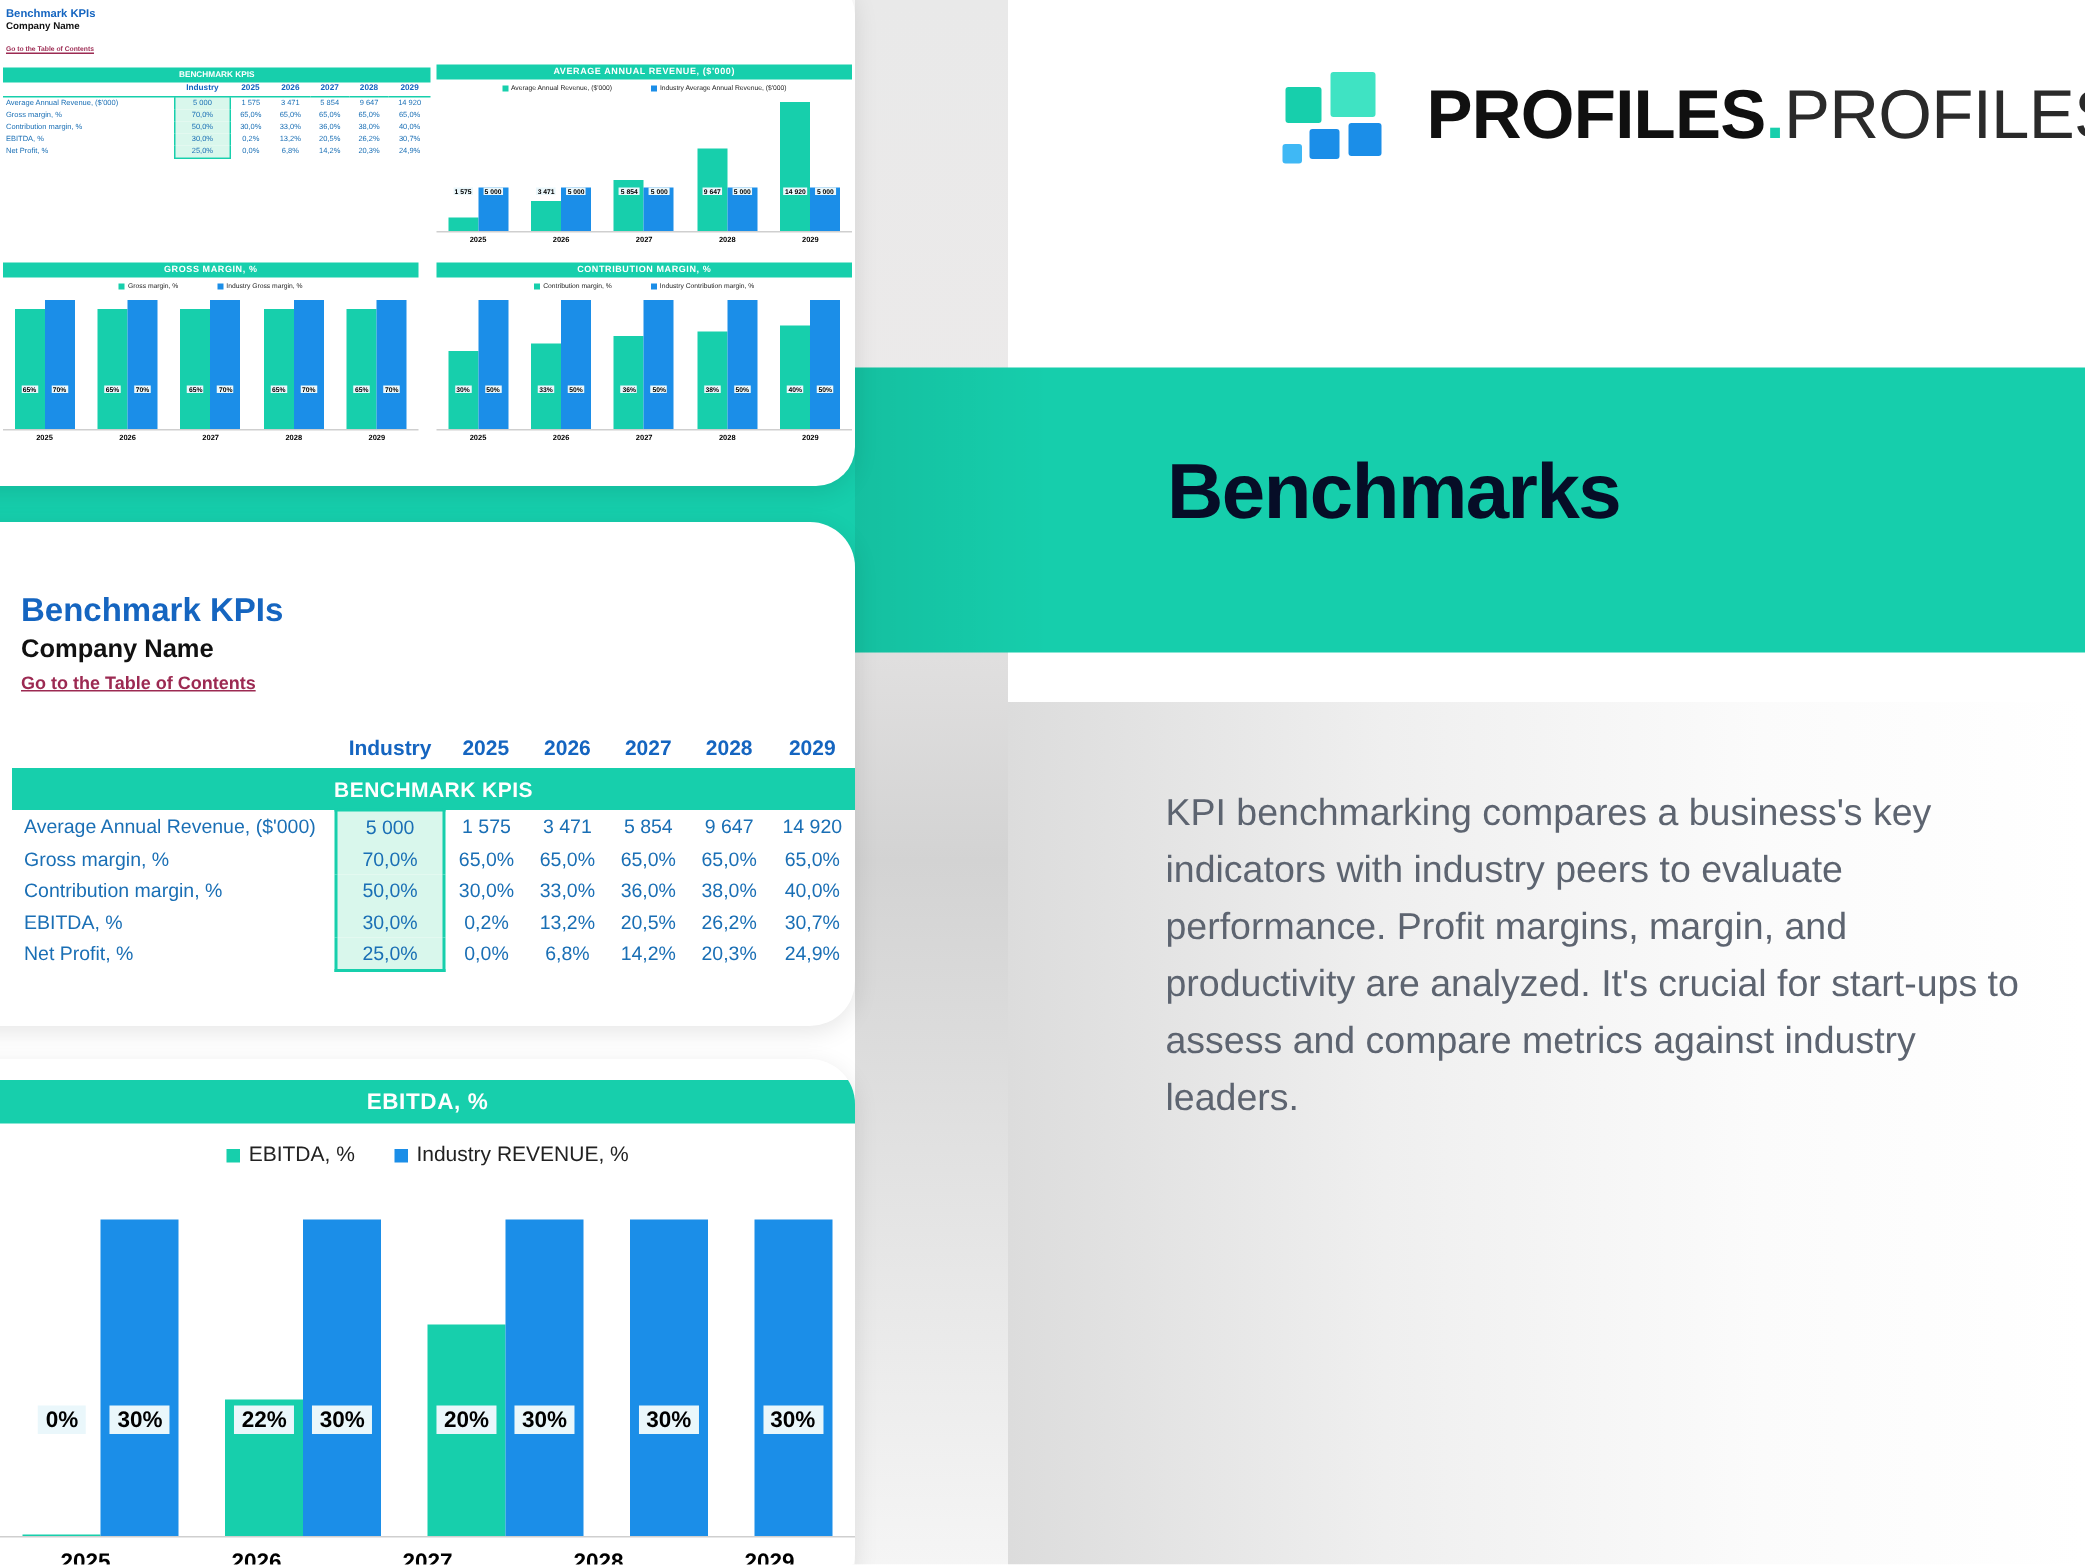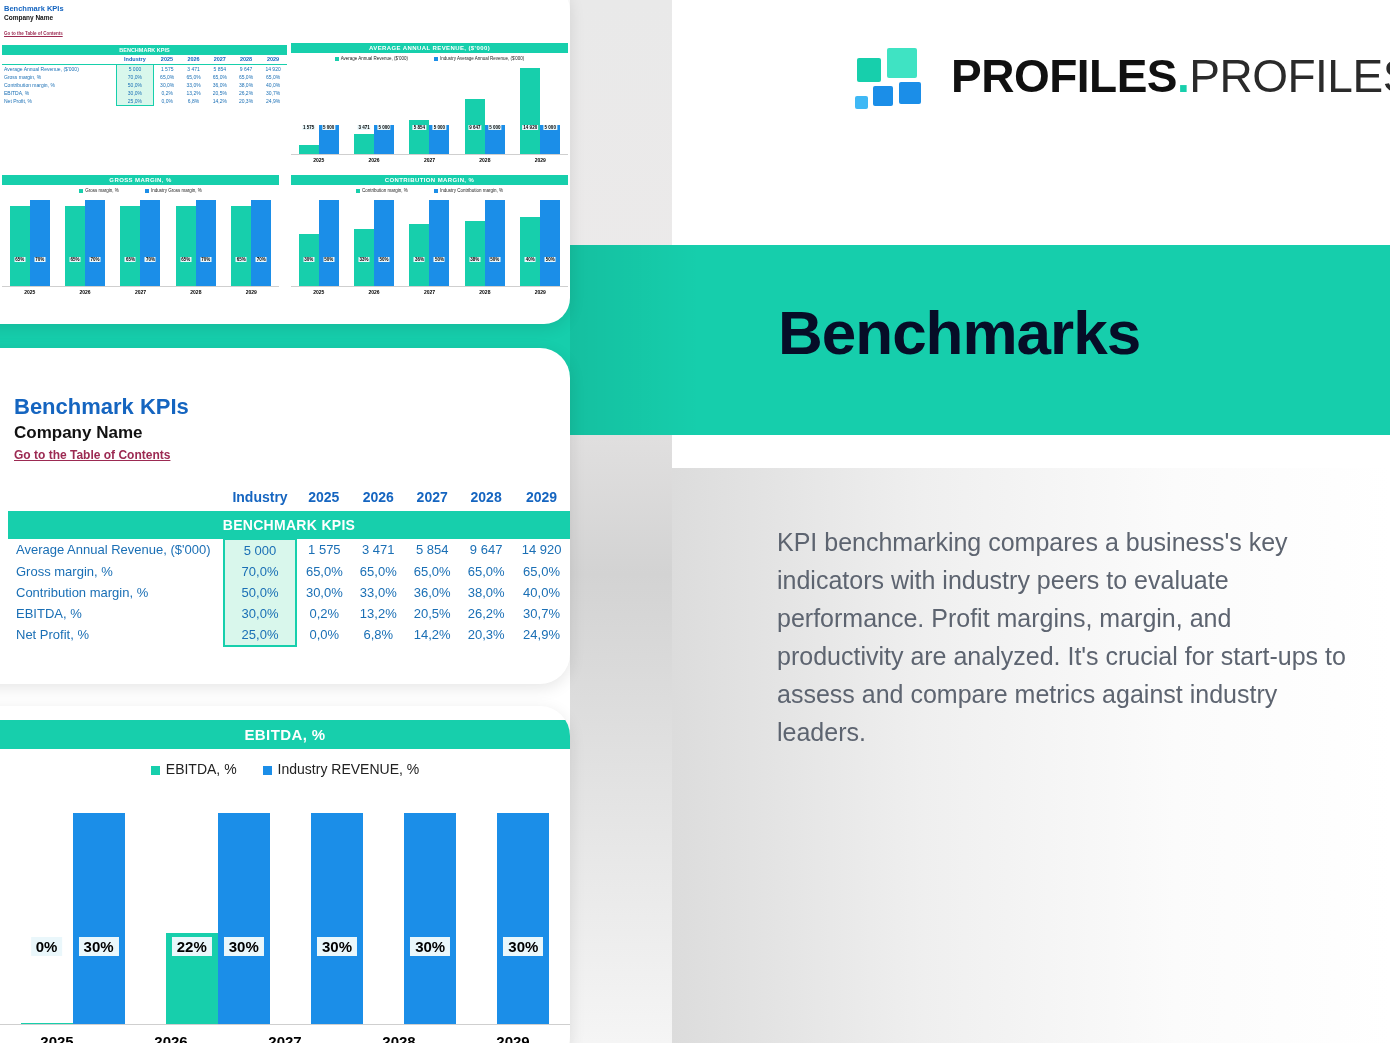--- a/index.html
+++ b/index.html
@@ -27,21 +27,21 @@
   .sq1 { left:2px;  top:10px; width:24px; height:24px; background:#17cfac; }
   .sq2 { left:32px; top:0px;  width:30px; height:30px; background:#3fe3c3; }
   .sq3 { left:44px; top:34px; width:22px; height:22px; background:#1b8ee8; }
   .sq4 { left:18px; top:38px; width:20px; height:20px; background:#1b8ee8; }
   .sq5 { left:0px;  top:48px; width:13px; height:13px; background:#3fb8f5; }
   .logo-text { font-size:46px; letter-spacing:-0.5px; white-space:nowrap; line-height:1; }
   .logo-text .b { font-weight:bold; color:#101010; }
   .logo-text .dot { font-weight:bold; color:#17cfac; }
   .logo-text .l { font-weight:300; color:#2a2a2a; font-family:"Liberation Sans", sans-serif; }
 
-  .page-title { position:absolute; left:778px; top:302px; font-size:62px; font-weight:bold;
+  .page-title { position:absolute; left:778px; top:302px; font-size:52px; font-weight:bold;
                 color:#060d27; letter-spacing:-1px; line-height:1; }
 
   .body-copy { position:absolute; left:777px; top:523px; width:580px;
                font-size:25px; line-height:38px; color:#5d6470; }
 
   
   .card { position:absolute; background:#ffffff; border-radius:30px;
           box-shadow:0 4px 16px rgba(0,0,0,0.10); overflow:hidden; }
 
   
@@ -498,20 +498,23 @@
         </div>
         <div class="grp" style="gap: 0px;">
           <div class="bar green" style="width: 52px; height: 91.4194px;">
             <div class="dlabel" style="bottom: 68px;">22%</div>
           </div>
           <div class="bar blue" style="width: 52px; height: 210.968px;">
             <div class="dlabel" style="bottom: 68px;">30%</div>
           </div>
         </div>
         <div class="grp" style="gap: 0px;">
+          <div class="bar green" style="width: 52px; height: 140.645px;">
+            <div class="dlabel" style="bottom: 68px;">20%</div>
+          </div>
           <div class="bar blue" style="width: 52px; height: 210.968px;">
             <div class="dlabel" style="bottom: 68px;">30%</div>
           </div>
         </div>
         <div class="grp" style="gap: 0px;">
           <div class="bar blue" style="width: 52px; height: 210.968px;">
             <div class="dlabel" style="bottom: 68px;">30%</div>
           </div>
         </div>
         <div class="grp" style="gap: 0px;">

